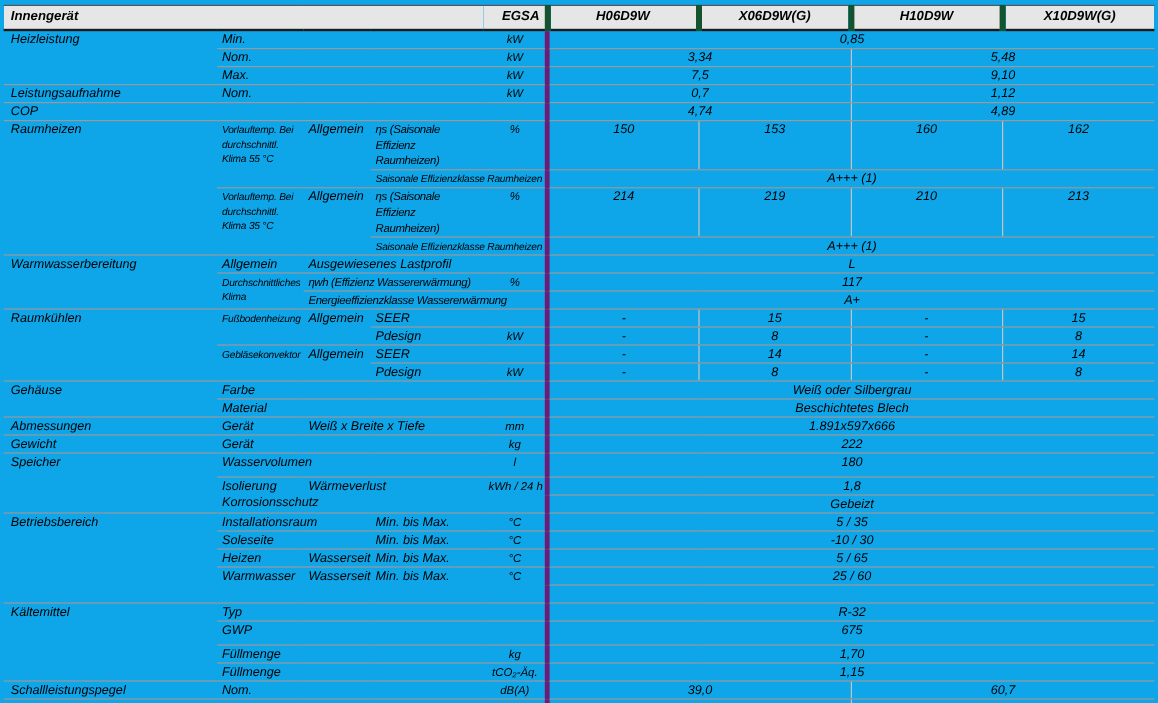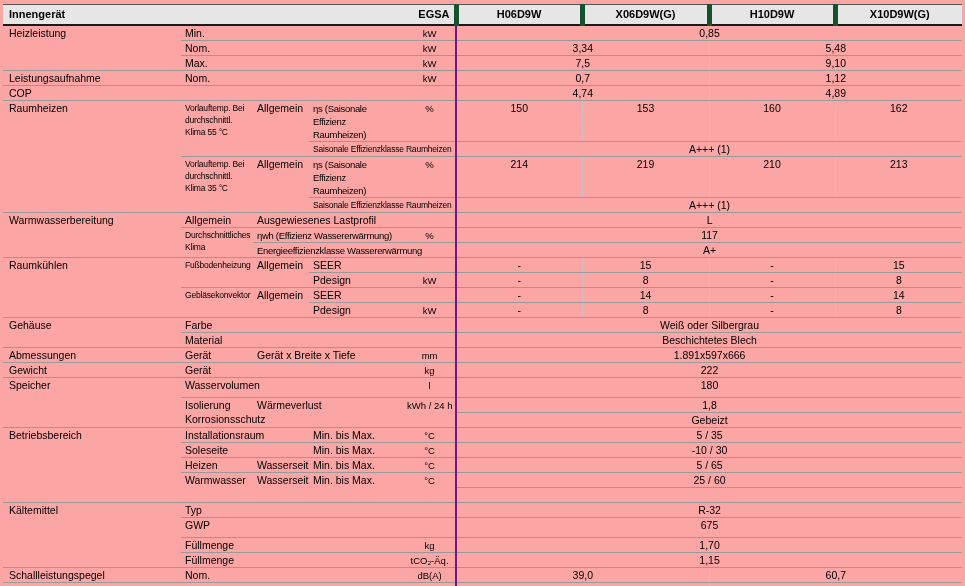--- a/index.html
+++ b/index.html
@@ -1,34 +1,34 @@
 <!DOCTYPE html>
 <html><head>
 <meta charset="utf-8">
 <style>
   html,body{margin:0;padding:0;background:#fff;}
-  .sheet{width:965px;height:586px;background:#fca5a5;overflow:hidden;
-         font-family:"Liberation Sans","DejaVu Sans",sans-serif;color:#000;}
+  .sheet{width:965px;height:586px;background:#0ea5e9;overflow:hidden;
+         font-family:"Liberation Sans","DejaVu Sans",sans-serif;color:#000;font-style:italic;}
   table.spec{border-collapse:collapse;table-layout:fixed;width:959px;margin:4px 3px 0 3px;}
   td{font-size:10.5px;line-height:13px;height:14px;padding:0 4px;vertical-align:middle;
      overflow:hidden;white-space:nowrap;}
   tr.hdr td{background:#e6e6e6;font-weight:bold;font-size:11px;height:19px;
             border-top:1px solid #555;border-bottom:2px solid #1a1a1a;}
   td.hl{padding-left:6px;text-align:left;}
   td.hr{text-align:right;}
   td.hv{text-align:center;}
   td.gap{border-left:5px solid #14532d;}
   td.cat{padding-left:6px;}
   td.cond{font-size:8.5px;letter-spacing:-0.2px;line-height:12px;}
   td.cond2{font-size:9.5px;letter-spacing:-0.3px;}
   td.f10{font-size:9.5px;letter-spacing:-0.3px;margin-top:32px;}
   td.unit{text-align:center;font-size:9.5px;padding-right:3px;}
   td.val{text-align:center;}
   td.bb{border-bottom:1px solid #9a9a9a;}
-  td.sep{border-left:2px solid #701a75;}
+  td.sep{border-left:4px solid #701a75;}
   td.vl{border-left:1px solid #c4c4c4;}
   td.vt{vertical-align:top;padding-top:1px;}
   td.wrap{white-space:normal;}
 </style>
 </head>
 <body>
 
 <div class="sheet">
   <table class="spec">
     <colgroup>
@@ -180,21 +180,21 @@
           <td colspan="4" class="val bb sep">Weiß oder Silbergrau</td>
         </tr>
         <tr>
           <td colspan="3" class="bb">Material</td>
           <td class="bb"></td>
           <td colspan="4" class="val bb sep">Beschichtetes Blech</td>
         </tr>
         <tr>
           <td class="cat bb">Abmessungen</td>
           <td class="bb">Gerät</td>
-          <td colspan="2" class="bb">Gerät x Breite x Tiefe</td>
+          <td colspan="2" class="bb">Weiß x Breite x Tiefe</td>
           <td class="unit bb">mm</td>
           <td colspan="4" class="val bb sep">1.891x597x666</td>
         </tr>
         <tr>
           <td class="cat bb">Gewicht</td>
           <td colspan="3" class="bb">Gerät</td>
           <td class="unit bb">kg</td>
           <td colspan="4" class="val bb sep">222</td>
         </tr>
         <tr style="height: 20px;">

